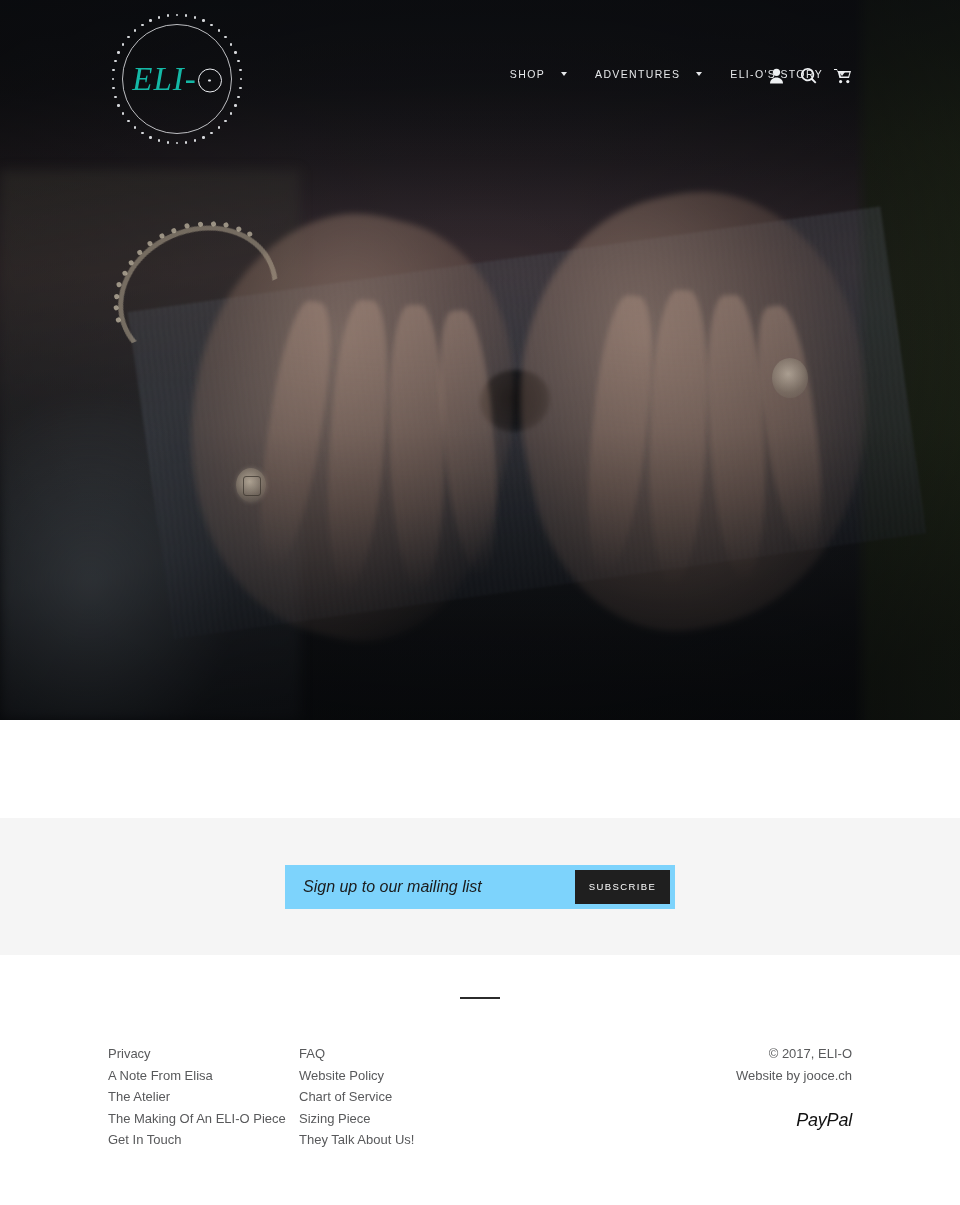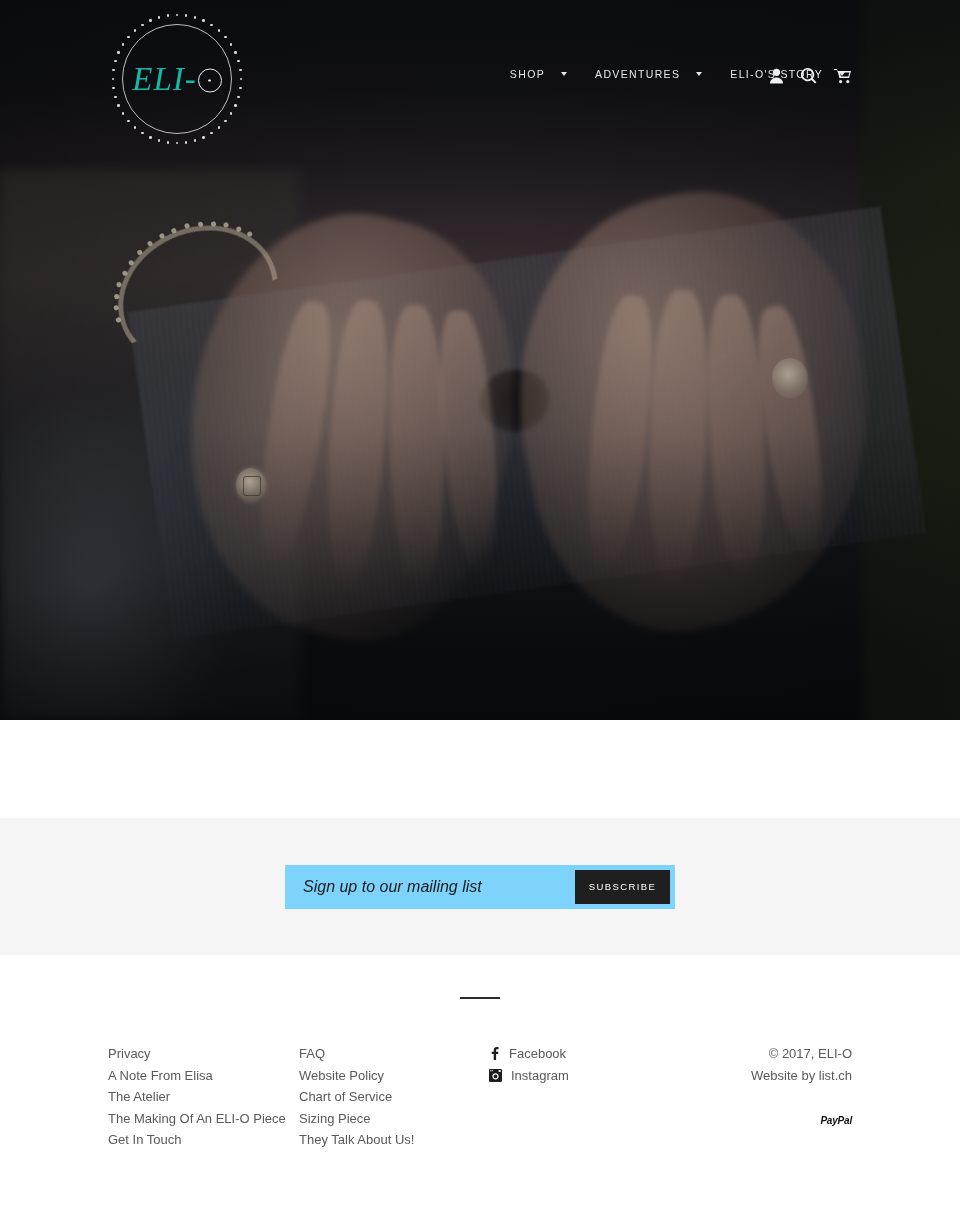--- a/index.html
+++ b/index.html
@@ -276,22 +276,22 @@
     gap: 9px;
     line-height: 21.5px;
     cursor: pointer;
   }
   .social-row svg { display: block; fill: #1c1c1c; }
   .legal-line { color: #58595b; }
   .paypal {
     margin-top: 24px;
     font-family: "Liberation Sans", sans-serif;
     font-style: italic;
-    font-weight: bold;
-    font-size: 10px;
+    font-weight: normal;
+    font-size: 18px;
     letter-spacing: -0.2px;
     color: #111111;
   }
 </style>
 </head>
 <body>
 
 <div class="hero">
   <div class="hero-photo"></div>
   <div class="hero-left"></div>
@@ -447,39 +447,21 @@
     </div>
 
     <div class="footer-col col-help">
       <a class="footer-link">FAQ</a>
       <a class="footer-link">Website Policy</a>
       <a class="footer-link">Chart of Service</a>
       <a class="footer-link">Sizing Piece</a>
       <a class="footer-link">They Talk About Us!</a>
     </div>
 
-    <div class="footer-col col-social">
-      <div class="social-row">
-        <span>
-          <svg width="11" height="13" viewBox="0 0 11 13">
-              <path d="M7.1 13V7.1h2L9.4 4.8H7.1V3.3c0-.66.19-1.11 1.14-1.11h1.22V.09C9.24.06 8.52 0 7.68 0 5.92 0 4.72 1.07 4.72 3.04v1.76H2.7V7.1h2.02V13z"></path>
-            </svg>
-        </span>
-        <span>Facebook</span>
-      </div>
-      <div class="social-row">
-        <span>
-          <svg width="13" height="13" viewBox="0 0 13 13">
-              <path d="M1.2 0h10.6C12.46 0 13 .54 13 1.2v10.6c0 .66-.54 1.2-1.2 1.2H1.2C.54 13 0 12.46 0 11.8V1.2C0 .54.54 0 1.2 0zm.5 1.1a.6.6 0 1 0 0 1.2.6.6 0 0 0 0-1.2zm1.7 0a.6.6 0 1 0 0 1.2.6.6 0 0 0 0-1.2zm6.3-.1v1.9h1.9V1zM6.5 4.2a3.1 3.1 0 1 0 0 6.2 3.1 3.1 0 0 0 0-6.2zm0 1.2a1.9 1.9 0 1 1 0 3.8 1.9 1.9 0 0 1 0-3.8z"></path>
-            </svg>
-        </span>
-        <span>Instagram</span>
-      </div>
-    </div>
 
     <div class="footer-col col-legal">
       <div class="legal-line">© 2017, ELI-O</div>
-      <div class="legal-line">Website by list.ch</div>
+      <div class="legal-line">Website by jooce.ch</div>
       <div class="paypal">PayPal</div>
     </div>
 
   </div>
 </footer>
 
 </body></html>

